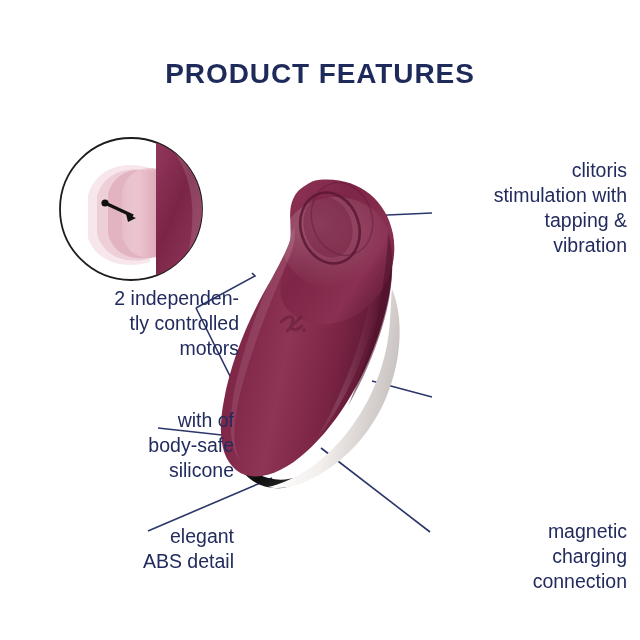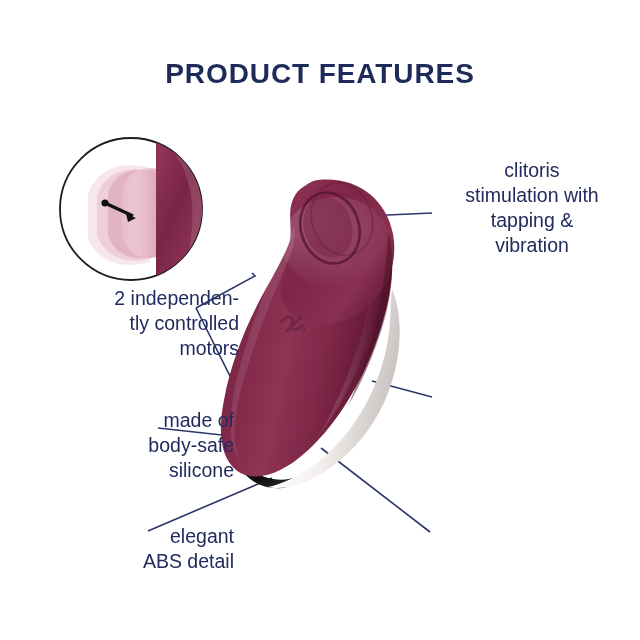--- a/index.html
+++ b/index.html
@@ -29,21 +29,21 @@
     font-family: "Liberation Sans", sans-serif;
   }
   .callout {
     position: absolute;
     color: #222b5e;
     font-size: 19.5px;
     line-height: 25px;
     font-family: "Liberation Sans", sans-serif;
     white-space: pre-line;
   }
-  .callout.right { text-align: center; }
+  .callout.right { text-align: right; }
   .callout.left  { text-align: right; }
 
   #cl-clitoris   { left: 437px; top: 158px; width: 190px; }
   #cl-intuitive  { left: 437px; top: 356px; width: 190px; }
   #cl-magnetic   { left: 437px; top: 519px; width: 190px; }
   #cl-motors     { left: 54px;  top: 286px; width: 185px; }
   #cl-silicone   { left: 54px;  top: 408px; width: 180px; }
   #cl-abs        { left: 54px;  top: 524px; width: 180px; }
 
   #art { position: absolute; left: 0; top: 0; width: 640px; height: 640px; }
@@ -203,25 +203,28 @@
                C 362 374, 374 338, 380 302 C 386 268, 388 246, 388 232 Z" fill="#4c1229" opacity="0.55"></path>
     </g>
   </svg>
 
   <div class="callout right" id="cl-clitoris">clitoris
 stimulation with
 tapping &amp;
 vibration</div>
 
 
+  <div class="callout right" id="cl-magnetic">magnetic
+charging
+connection</div>
 
   <div class="callout left" id="cl-motors">2 independen-
 tly controlled
 motors</div>
 
-  <div class="callout left" id="cl-silicone">made of
+  <div class="callout left" id="cl-silicone">with of
 body-safe
 silicone</div>
 
   <div class="callout left" id="cl-abs">elegant
 ABS detail</div>
 
 </div>
 
 </body></html>

